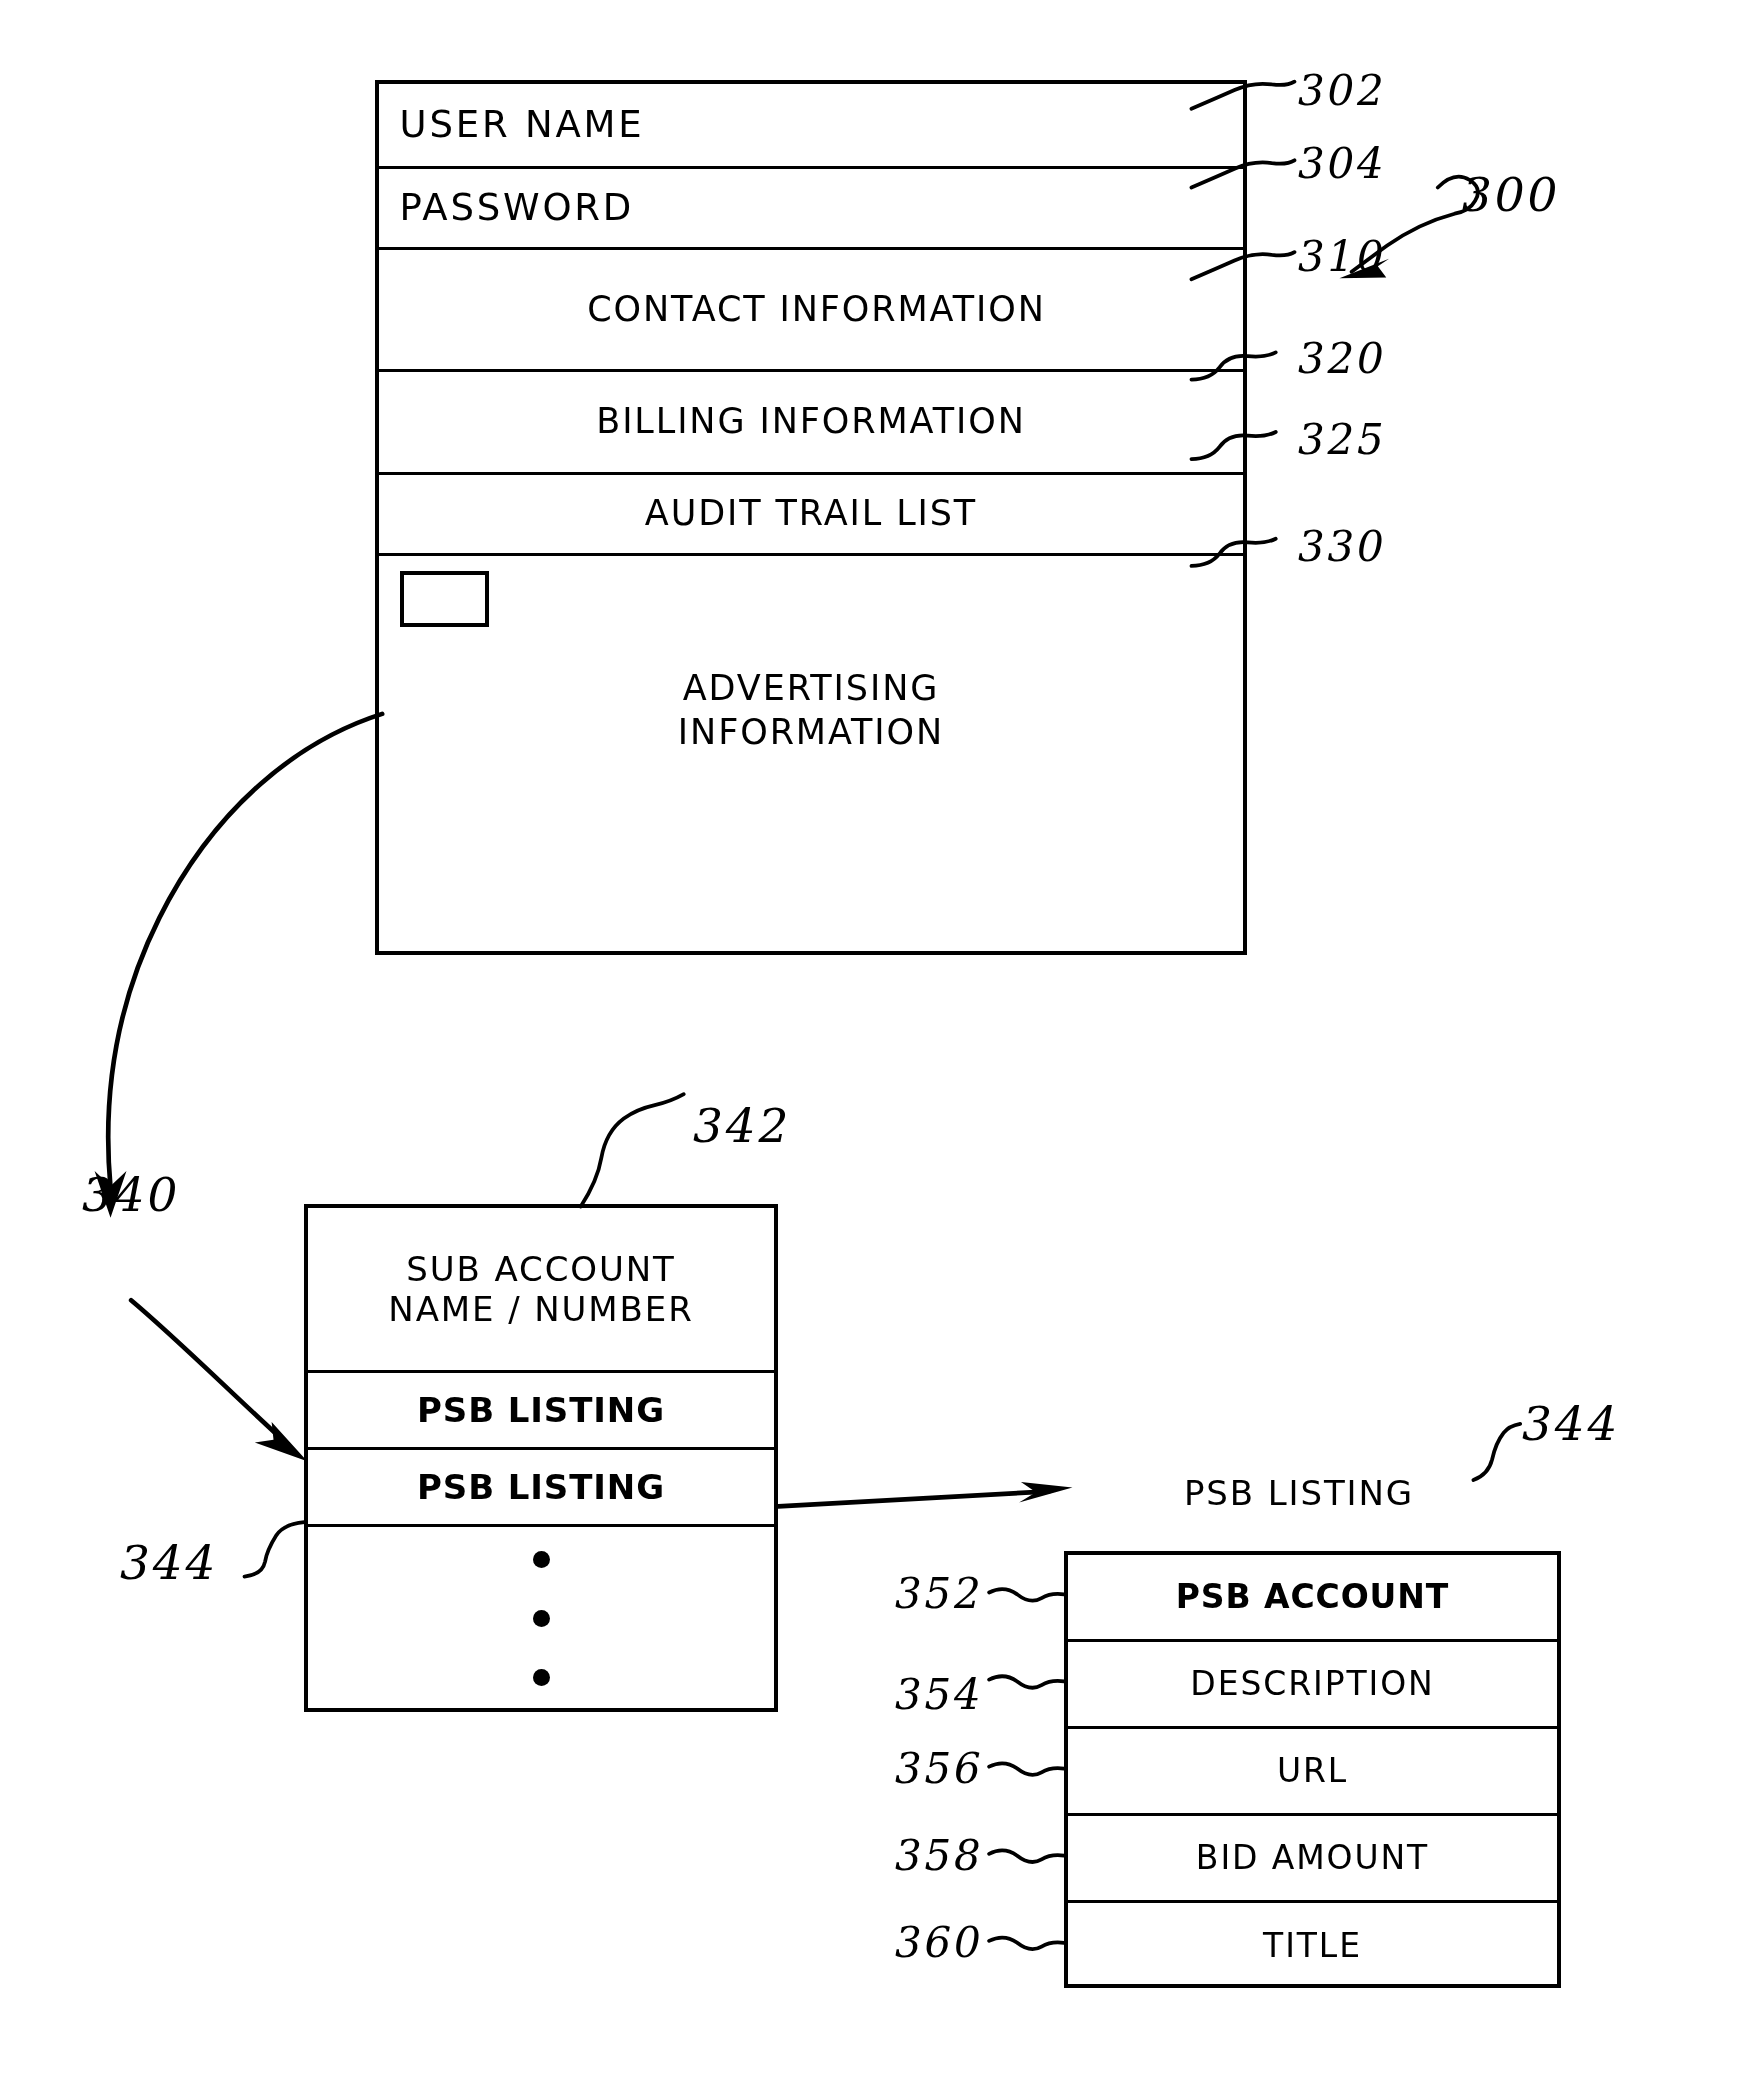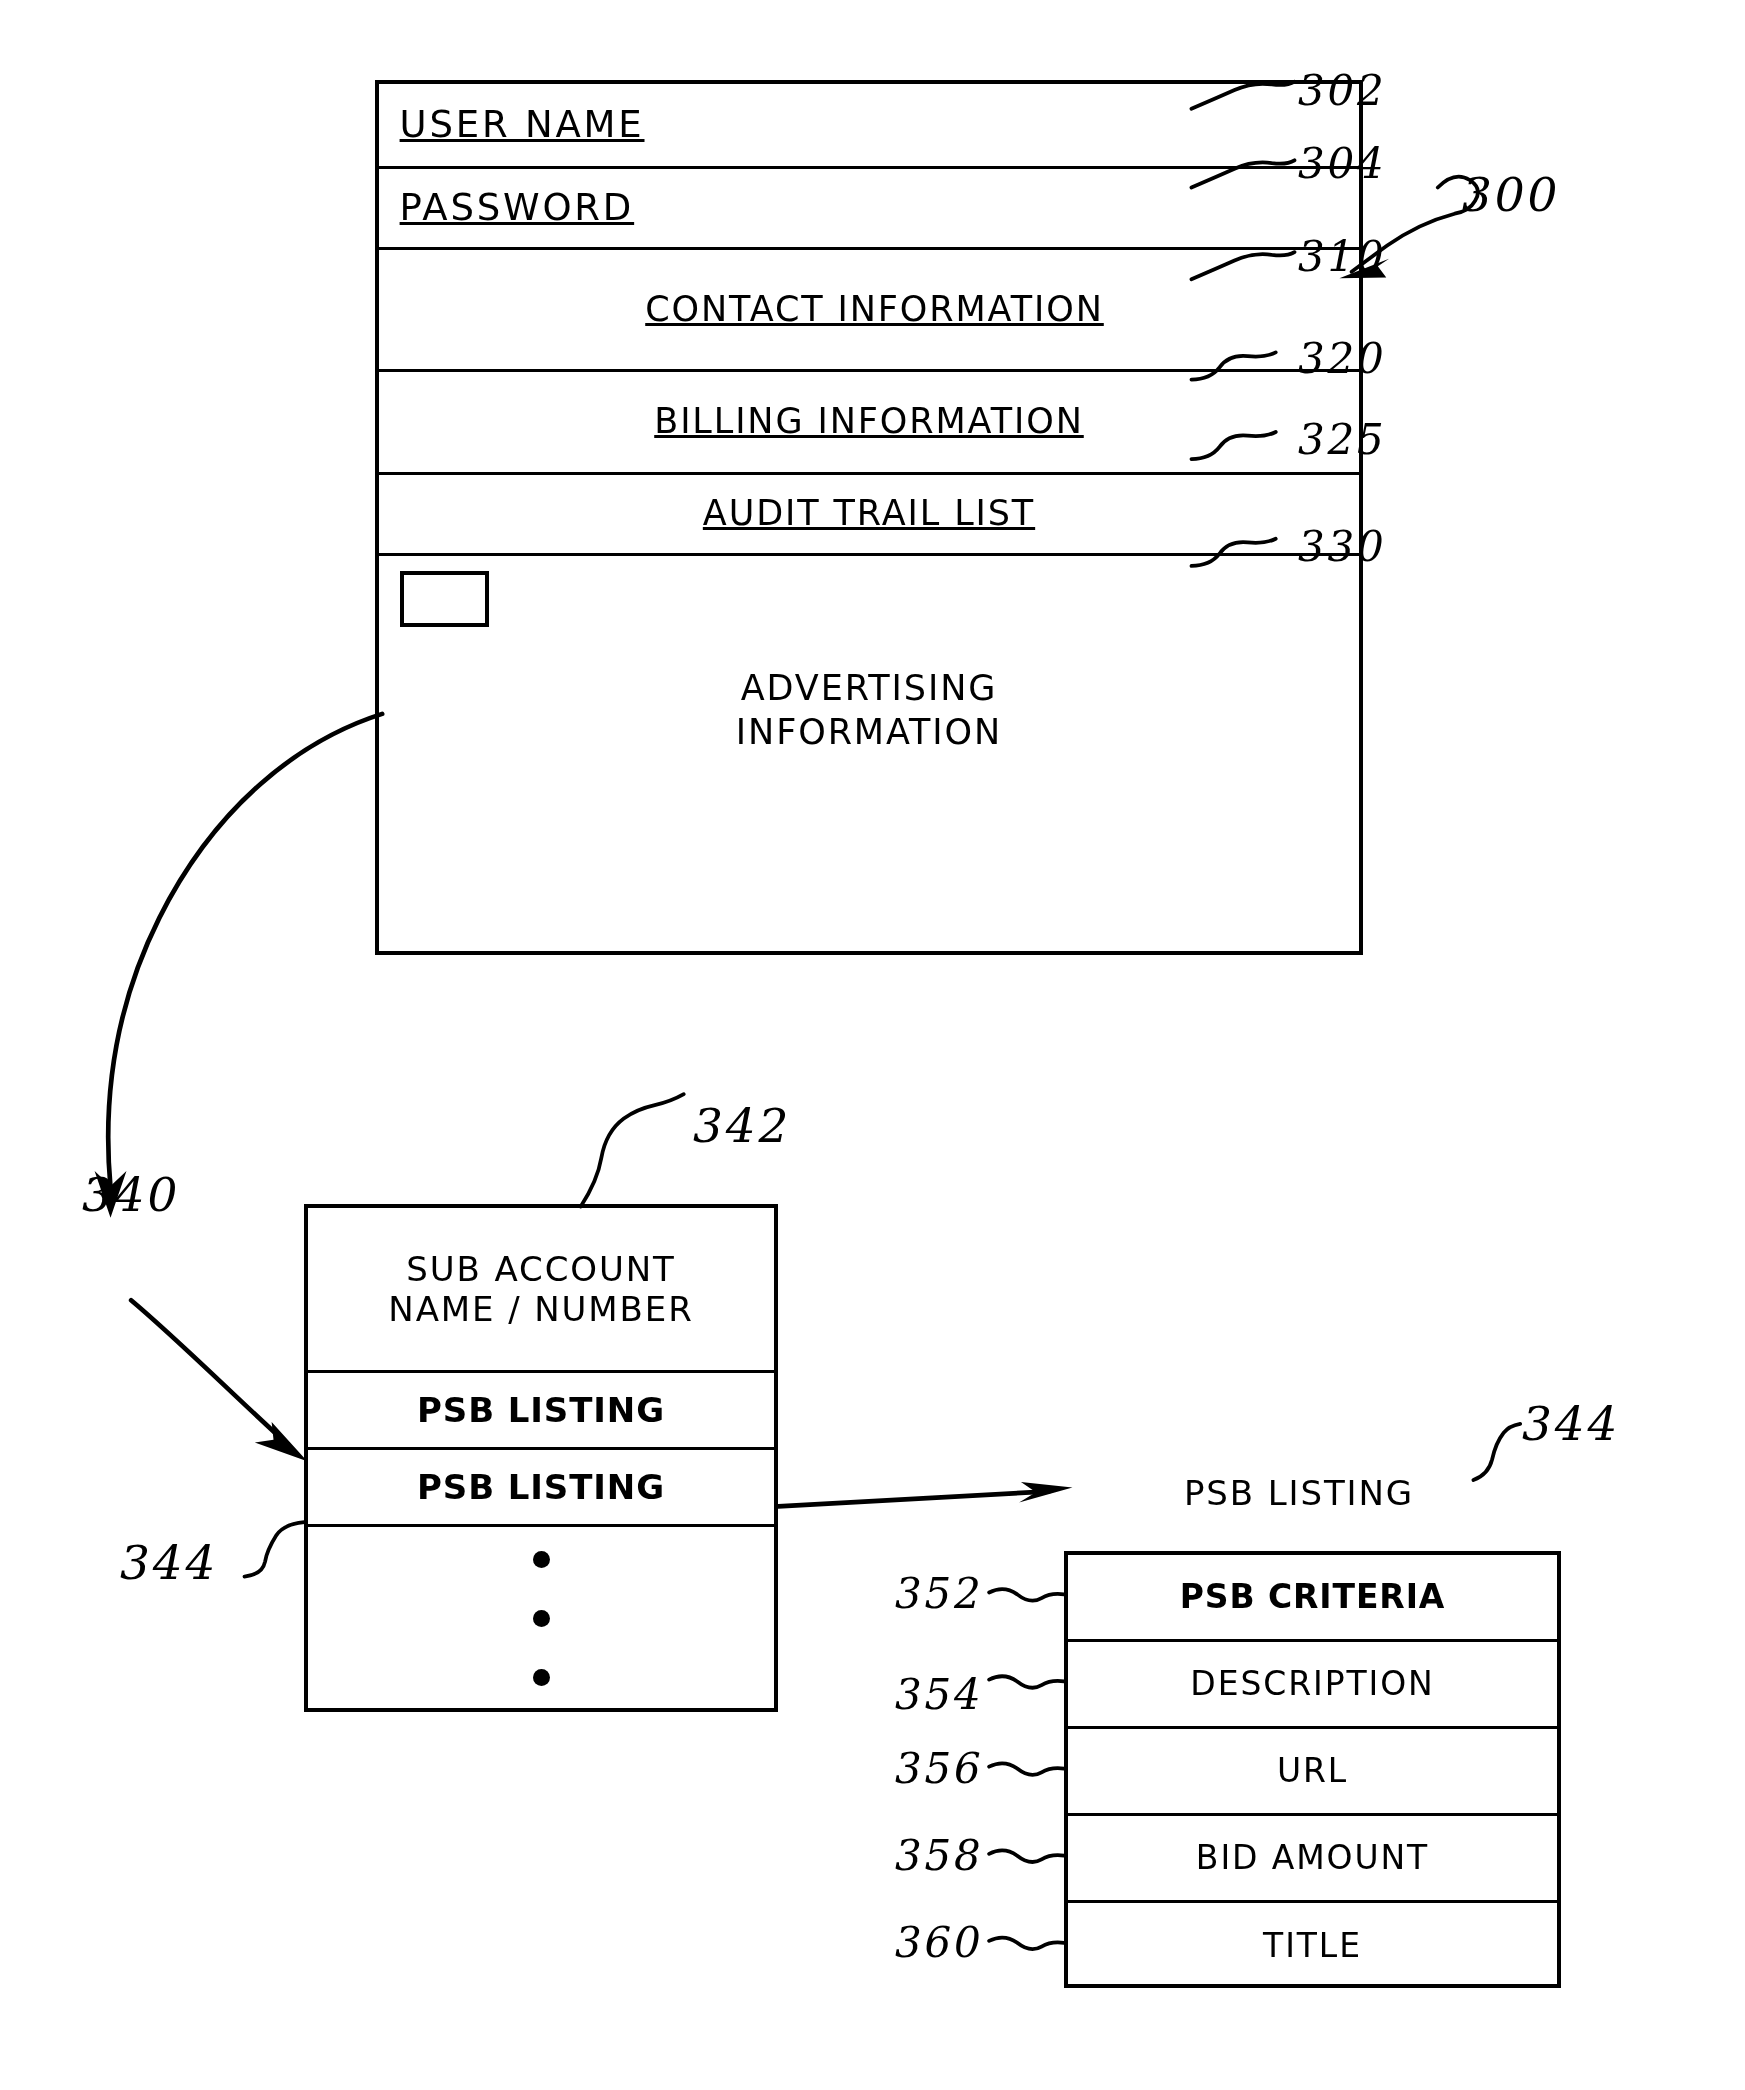--- a/index.html
+++ b/index.html
@@ -41,21 +41,21 @@
     font-family:"DejaVu Sans", sans-serif;
     font-weight:400;
   }
   .hand-bold{
     font-family:"DejaVu Sans", sans-serif;
     font-weight:700;
     letter-spacing:0.9px;
   }
 
   
-  #box-main{left:375px;top:80px;width:988px;height:875px;text-decoration:underline;}
+  #box-main{left:375px;top:80px;width:872px;height:875px;}
   #row-username{height:85px;font-size:37px;}
   #row-password{height:81px;font-size:37px;}
   #row-contact{height:122px;font-size:35px;padding-left:11px;}
   #row-billing{height:103px;font-size:35px;text-align:center;}
   #row-audit{height:81px;font-size:35px;}
   #row-advert{height:auto;flex:1;font-size:35px;}
 
   
   #mini-rect{
     position:absolute;left:20.6px;top:15px;width:89px;height:56px;
@@ -172,21 +172,21 @@
 
   <div class="ref" style="left:693px;top:1098px;font-size:47px;">342</div>
   <div class="ref" style="left:82px;top:1167px;font-size:47px;">340</div>
   <div class="ref" style="left:120px;top:1535px;font-size:47px;">344</div>
 
   <div id="psb-listing-caption" class="hand">PSB LISTING</div>
   <div class="ref" style="left:1522px;top:1396px;font-size:47px;">344</div>
 
   <div class="fig-box" id="box-psb">
     <div class="fig-row hand-bold">
-      <span class="rowtext">PSB CRITERIA</span>
+      <span class="rowtext">PSB ACCOUNT</span>
     </div>
     <div class="fig-row hand">
       <span class="rowtext">DESCRIPTION</span>
     </div>
     <div class="fig-row hand">
       <span class="rowtext">URL</span>
     </div>
     <div class="fig-row hand">
       <span class="rowtext">BID  AMOUNT</span>
     </div>

